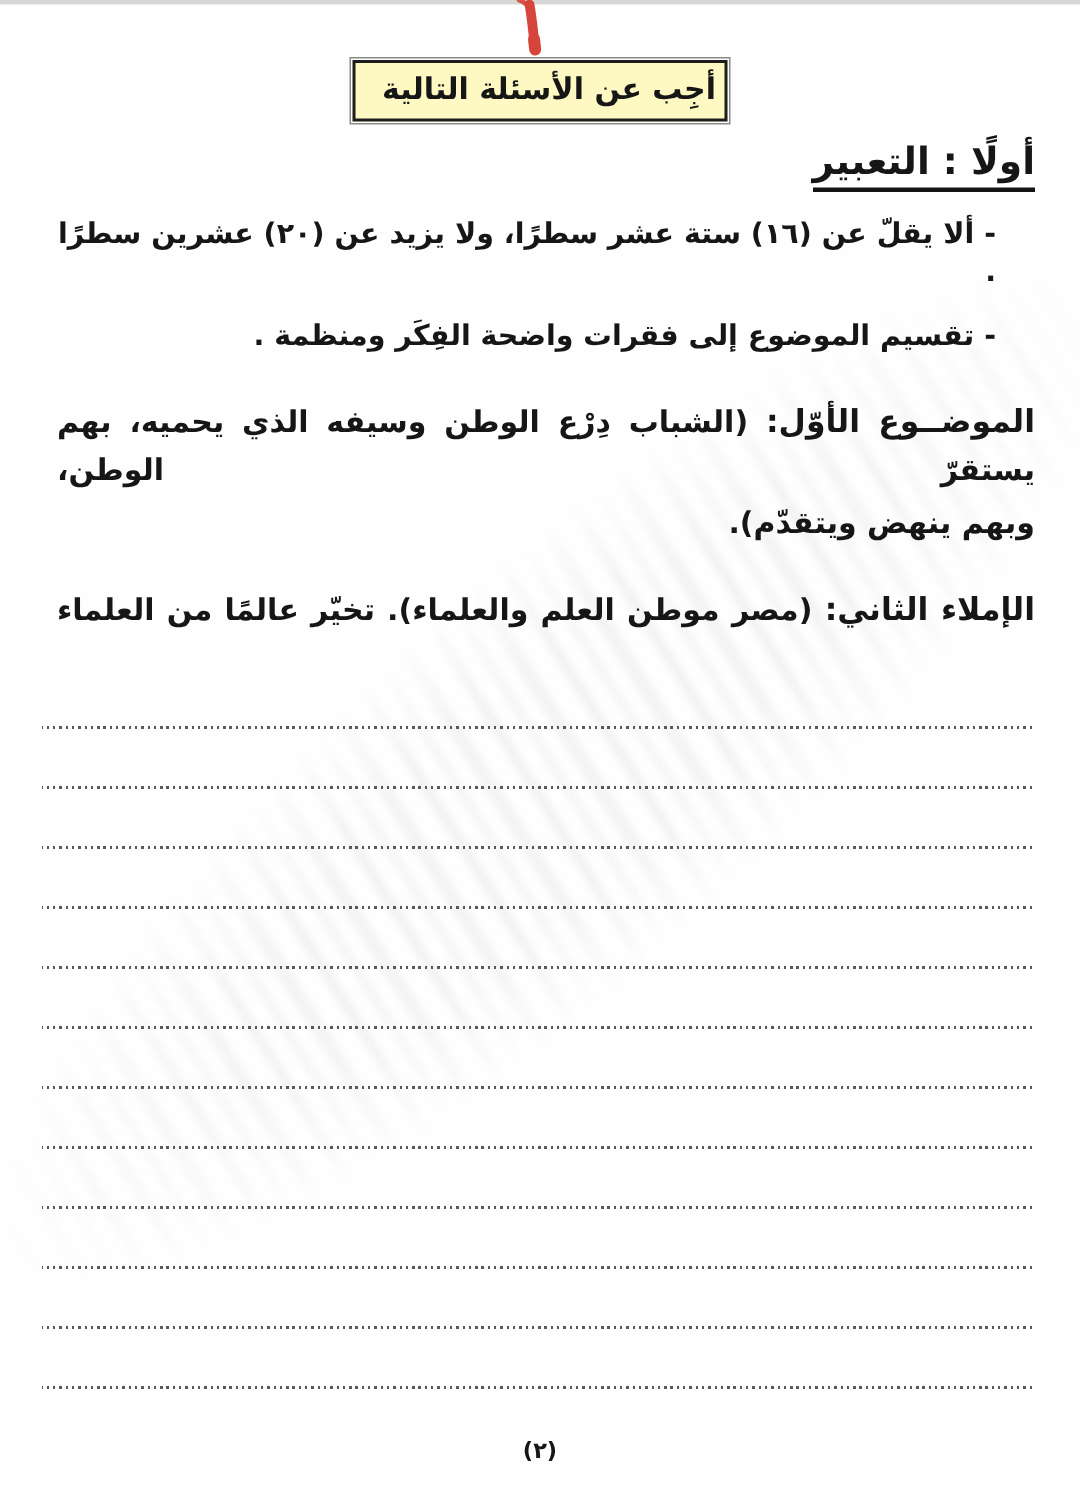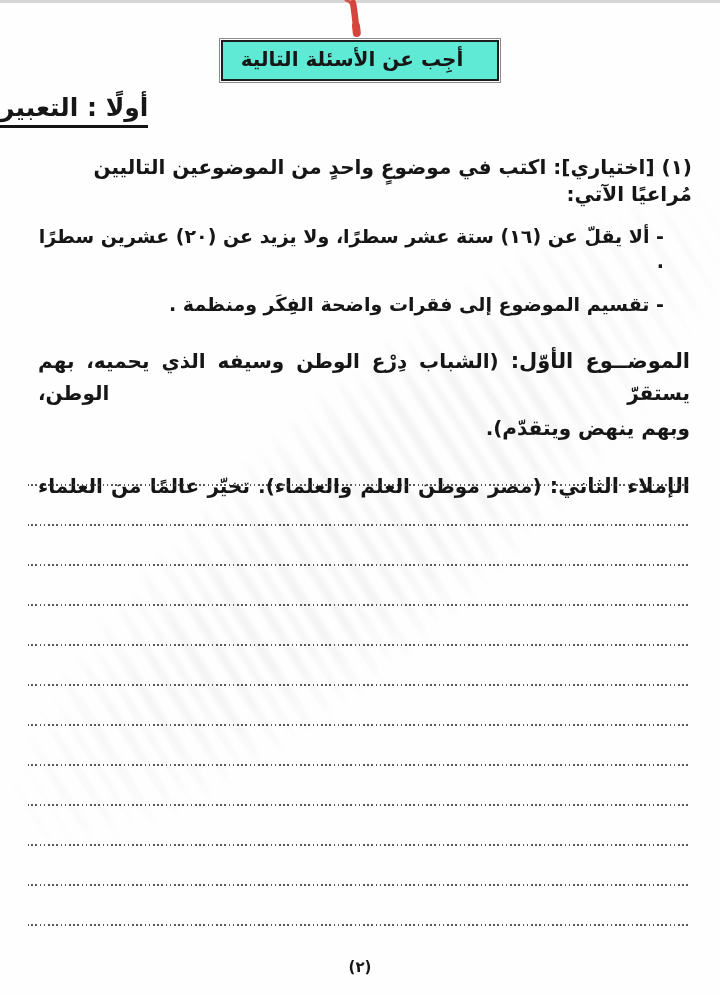--- a/index.html
+++ b/index.html
@@ -40,30 +40,31 @@
   .red-mark {
     position: absolute; left: 328px; top: 0; width: 52px; height: 46px;
     z-index: 2;
   }
   .title-box-wrap { padding-top: 40px; text-align: center; }
   .title-box {
     display: inline-block;
     border: 2px solid #1d1d1d;
     outline: 1px solid #8a8a8a;
     outline-offset: 1px;
-    background: #5eead4;
-    padding: 5px 34px 8px 18px;
+    background: #fef9c3;
+    padding: 5px 6px 8px 18px;
     font-size: 20px;
     font-weight: bold;
   }
   .section-heading {
-    text-align: left;
+    text-align: right;
     margin: 12px 30px 0 0;
     font-size: 25px;
     font-weight: bold;
+    padding-left: 44px;
   }
   .section-heading .underlined {
     display: inline-block;
     border-bottom: 3px solid #141414;
     padding-bottom: 3px;
   }
   .question {
     margin: 26px 28px 0 30px;
     font-size: 20px;
     font-weight: bold;
@@ -132,21 +133,20 @@
 
 <div class="content">
   <div class="title-box-wrap">
     <div class="title-box">أجِب عن الأسئلة التالية</div>
   </div>
 
   <div class="section-heading">
     <span class="underlined">أولًا : التعبير</span>
   </div>
 
-  <div class="question">(١) [اختياري]: اكتب في موضوعٍ واحدٍ من الموضوعين التاليين مُراعيًا الآتي:</div>
 
   <div class="requirements">
     <div class="requirement">- ألا يقلّ عن (١٦) ستة عشر سطرًا، ولا يزيد عن (٢٠) عشرين سطرًا .</div>
     <div class="requirement">- تقسيم الموضوع إلى فقرات واضحة الفِكَر ومنظمة .</div>
   </div>
 
   <div class="topics">
     <div class="topic">
       <div class="topic-line1">
         <span class="topic-label">الموضــوع الأوّل:</span>

